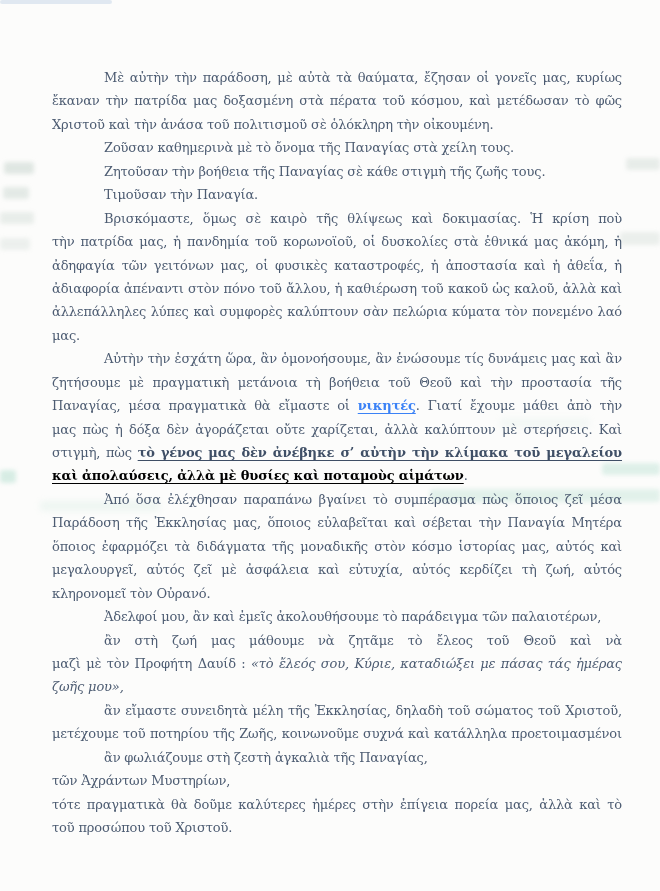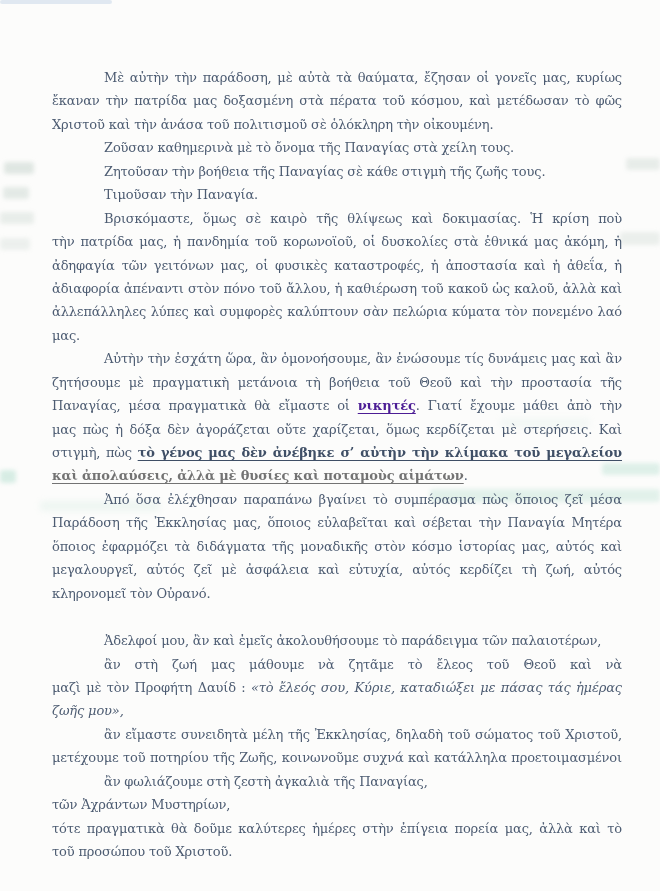--- a/index.html
+++ b/index.html
@@ -69,30 +69,30 @@
       <div class="line" style="text-indent: 52px;"><span class="seg-n">Ζητοῦσαν τὴν βοήθεια τῆς Παναγίας σὲ κάθε στιγμὴ τῆς ζωῆς τους.</span></div>
       <div class="line" style="text-indent: 52px;"><span class="seg-n">Τιμοῦσαν τὴν Παναγία.</span></div>
       <div class="line just" style="text-indent: 52px;"><span class="seg-n">Βρισκόμαστε, ὅμως σὲ καιρὸ τῆς θλίψεως καὶ δοκιμασίας. Ἡ κρίση ποὺ μαστίζει</span></div>
       <div class="line just"><span class="seg-n">τὴν πατρίδα μας, ἡ πανδημία τοῦ κορωνοϊοῦ, οἱ δυσκολίες στὰ ἐθνικά μας ἀκόμη, ἡ</span></div>
       <div class="line just"><span class="seg-n">ἀδηφαγία τῶν γειτόνων μας, οἱ φυσικὲς καταστροφές, ἡ ἀποστασία καὶ ἡ ἀθεΐα, ἡ</span></div>
       <div class="line just"><span class="seg-n">ἀδιαφορία ἀπέναντι στὸν πόνο τοῦ ἄλλου, ἡ καθιέρωση τοῦ κακοῦ ὡς καλοῦ, ἀλλὰ καὶ</span></div>
       <div class="line just"><span class="seg-n">ἀλλεπάλληλες λύπες καὶ συμφορὲς καλύπτουν σὰν πελώρια κύματα τὸν πονεμένο λαό</span></div>
       <div class="line"><span class="seg-n">μας.</span></div>
       <div class="line just" style="text-indent: 52px;"><span class="seg-n">Αὐτὴν τὴν ἐσχάτη ὥρα, ἂν ὁμονοήσουμε, ἂν ἑνώσουμε τίς δυνάμεις μας καὶ ἂν</span></div>
       <div class="line just"><span class="seg-n">ζητήσουμε μὲ πραγματικὴ μετάνοια τὴ βοήθεια τοῦ Θεοῦ καὶ τὴν προστασία τῆς</span></div>
-      <div class="line just"><span class="seg-n">Παναγίας, μέσα πραγματικὰ θὰ εἴμαστε οἱ </span><span class="seg-b" style="color: #4c1d95;">νικητές</span><span class="seg-n">. Γιατί ἔχουμε μάθει ἀπὸ τὴν ἱστορία</span></div>
-      <div class="line just"><span class="seg-n">μας πὼς ἡ δόξα δὲν ἀγοράζεται οὔτε χαρίζεται, ὅμως κερδίζεται μὲ στερήσεις. Καὶ</span></div>
+      <div class="line just"><span class="seg-n">Παναγίας, μέσα πραγματικὰ θὰ εἴμαστε οἱ </span><span class="seg-b" style="color: #3b82f6;">νικητές</span><span class="seg-n">. Γιατί ἔχουμε μάθει ἀπὸ τὴν ἱστορία</span></div>
+      <div class="line just"><span class="seg-n">μας πὼς ἡ δόξα δὲν ἀγοράζεται οὔτε χαρίζεται, ἀλλὰ καλύπτουν μὲ στερήσεις. Καὶ</span></div>
       <div class="line just"><span class="seg-n">στιγμὴ, πὼς </span><span class="seg-b" style="color: rgb(63, 79, 102);">τὸ γένος μας δὲν ἀνέβηκε σ’ αὐτὴν τὴν κλίμακα τοῦ μεγαλείου μὲ χλιδὴ</span></div>
-      <div class="line"><span class="seg-b" style="color: #737373;">καὶ ἀπολαύσεις, ἀλλὰ μὲ θυσίες καὶ ποταμοὺς αἱμάτων</span><span class="seg-n">.</span></div>
+      <div class="line"><span class="seg-b" style="color: #000000;">καὶ ἀπολαύσεις, ἀλλὰ μὲ θυσίες καὶ ποταμοὺς αἱμάτων</span><span class="seg-n">.</span></div>
       <div class="line just" style="text-indent: 52px;"><span class="seg-n">Ἀπό ὅσα ἐλέχθησαν παραπάνω βγαίνει τὸ συμπέρασμα πὼς ὅποιος ζεῖ μέσα στὴν</span></div>
       <div class="line just"><span class="seg-n">Παράδοση τῆς Ἐκκλησίας μας, ὅποιος εὐλαβεῖται καὶ σέβεται τὴν Παναγία Μητέρα μας,</span></div>
       <div class="line just"><span class="seg-n">ὅποιος ἐφαρμόζει τὰ διδάγματα τῆς μοναδικῆς στὸν κόσμο ἱστορίας μας, αὐτός καὶ</span></div>
       <div class="line just"><span class="seg-n">μεγαλουργεῖ, αὐτός ζεῖ μὲ ἀσφάλεια καὶ εὐτυχία, αὐτός κερδίζει τὴ ζωή, αὐτός</span></div>
       <div class="line"><span class="seg-n">κληρονομεῖ τὸν Οὐρανό.</span></div>
-      <div class="line" style="text-indent: 52px; margin-top: 24px;"><span class="seg-n">Ἀδελφοί μου, ἂν καὶ ἐμεῖς ἀκολουθήσουμε τὸ παράδειγμα τῶν παλαιοτέρων,</span></div>
+      <div class="line" style="text-indent: 52px;"><span class="seg-n">Ἀδελφοί μου, ἂν καὶ ἐμεῖς ἀκολουθήσουμε τὸ παράδειγμα τῶν παλαιοτέρων,</span></div>
       <div class="line just" style="text-indent: 52px;"><span class="seg-n">ἂν στὴ ζωή μας μάθουμε νὰ ζητᾶμε τὸ ἔλεος τοῦ Θεοῦ καὶ νὰ ἐπαναλαμβάνουμε</span></div>
       <div class="line just"><span class="seg-n">μαζὶ μὲ τὸν Προφήτη Δαυίδ : </span><span class="seg-i">«τὸ ἔλεός σου, Κύριε, καταδιώξει με πάσας τάς ἡμέρας τῆς</span></div>
       <div class="line"><span class="seg-i">ζωῆς μου»,</span></div>
       <div class="line just" style="text-indent: 52px;"><span class="seg-n">ἂν εἴμαστε συνειδητὰ μέλη τῆς Ἐκκλησίας, δηλαδὴ τοῦ σώματος τοῦ Χριστοῦ, καὶ</span></div>
       <div class="line just"><span class="seg-n">μετέχουμε τοῦ ποτηρίου τῆς Ζωῆς, κοινωνοῦμε συχνά καὶ κατάλληλα προετοιμασμένοι</span></div>
       <div class="line" style="text-indent: 52px;"><span class="seg-n">ἂν φωλιάζουμε στὴ ζεστὴ ἀγκαλιὰ τῆς Παναγίας,</span></div>
       <div class="line"><span class="seg-n">τῶν Ἀχράντων Μυστηρίων,</span></div>
       <div class="line just"><span class="seg-n">τότε πραγματικὰ θὰ δοῦμε καλύτερες ἡμέρες στὴν ἐπίγεια πορεία μας, ἀλλὰ καὶ τὸ φῶς</span></div>
       <div class="line"><span class="seg-n">τοῦ προσώπου τοῦ Χριστοῦ.</span></div>
     </div>

